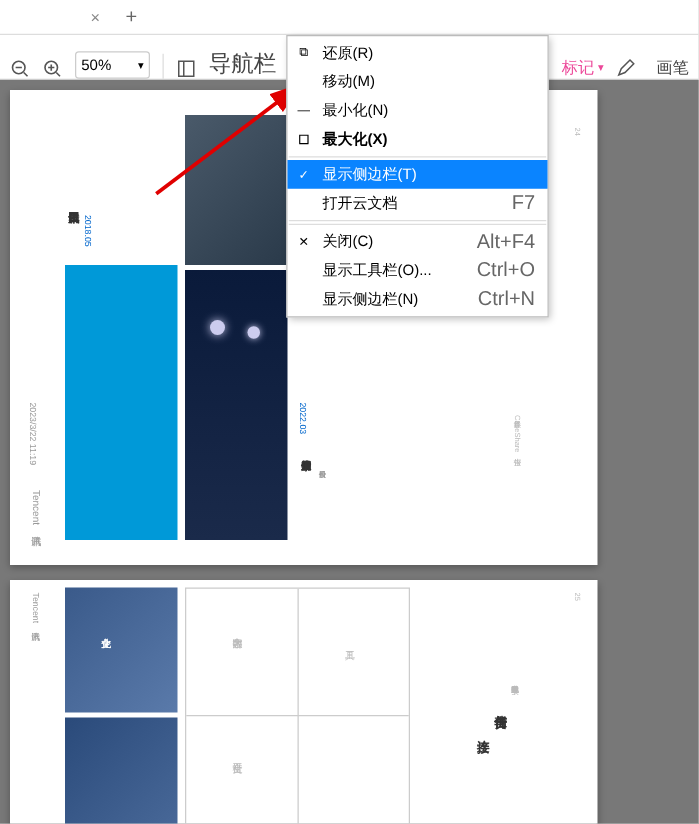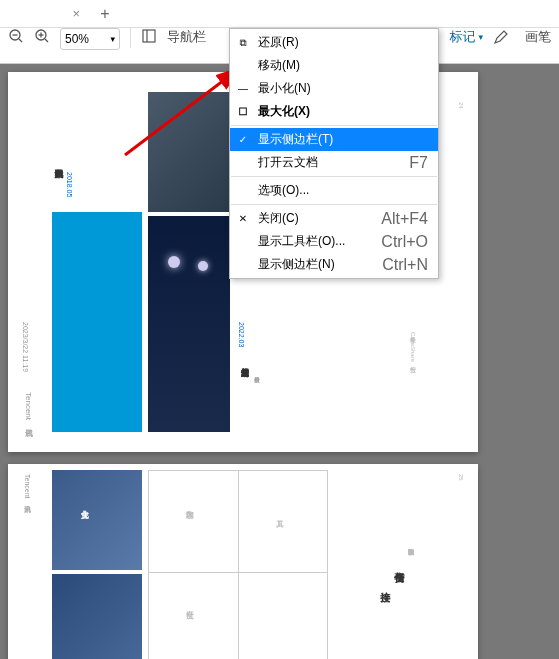--- a/index.html
+++ b/index.html
@@ -1,26 +1,26 @@
 <!DOCTYPE html>
 <html><head>
 <meta charset="utf-8">
 <style>
 *{margin:0;padding:0;box-sizing:border-box;font-family:"Microsoft YaHei",sans-serif}
 body{width:559px;height:659px;background:#e8e8e8;overflow:hidden;position:relative}
 .tabbar{height:28px;background:#fff;border-bottom:1px solid #ddd;display:flex;align-items:center}
 .tab{width:90px;height:100%;display:flex;align-items:center;justify-content:flex-end;padding-right:10px}
 .tab-close{font-size:13px;color:#888;cursor:pointer}
 .newtab{width:30px;text-align:center;font-size:16px;color:#666;cursor:pointer}
-.toolbar{height:36px;background:#fff;border-bottom:1px solid #ccc;display:flex;align-items:flex-start;padding:0 8px;gap:10px}
+.toolbar{height:36px;background:#fff;border-bottom:1px solid #ccc;display:flex;align-items:flex-end;padding:0 8px;gap:10px}
 .tbtn{display:flex;align-items:center;justify-content:center;color:#555;cursor:pointer}
 .zoom-select{width:60px;height:22px;border:1px solid #ccc;border-radius:3px;font-size:12px;padding:0 4px;display:flex;align-items:center;justify-content:space-between}
 .divider{width:1px;height:20px;background:#ddd}
 .toolbar-right{margin-left:auto;display:flex;align-items:center;gap:10px}
-.mark-dd{display:flex;align-items:center;gap:3px;font-size:13px;color:#0369a1}
+.mark-dd{display:flex;align-items:center;gap:3px;font-size:13px;color:#ec4899}
 .pen{display:flex;align-items:center;gap:16px;font-size:13px;color:#444}
 .viewport{position:absolute;top:64px;left:0;right:0;bottom:0;background:#787878;overflow:hidden;padding:8px 0 0 8px}
 .page{background:#fff;width:470px;height:380px;margin-bottom:12px;box-shadow:0 2px 6px rgba(0,0,0,.3);position:relative;overflow:hidden}
 .page2{height:340px}
 .thumb{position:absolute;background:#888}
 .blue-block{background:#0099d8}
 .ctx-menu{position:absolute;left:229px;top:28px;width:210px;background:#fff;border:1px solid #bbb;box-shadow:2px 2px 6px rgba(0,0,0,.25);font-size:12px;padding:2px 0;z-index:100}
 .ctx-row{height:23px;display:flex;align-items:center;padding:0 10px 0 28px;position:relative;cursor:default}
 .ctx-row.sel{background:#0a84ff;color:#fff}
 .ctx-row.bold{font-weight:600}
@@ -62,21 +62,21 @@
     <span>50%</span>
     <span style="font-size:9px">▾</span>
   </div>
   <div class="divider"></div>
   <div class="tbtn">
     <svg width="16" height="16" viewBox="0 0 16 16">
         <rect x="2" y="2" width="12" height="12" fill="none" stroke="#555" stroke-width="1.2"></rect>
         <line x1="6" y1="2" x2="6" y2="14" stroke="#555" stroke-width="1.2"></line>
       </svg>
   </div>
-  <span style="font-size:13px;color:#444">导航栏</span>
+  <span style="font-size:18px;color:#444">导航栏</span>
   <div class="toolbar-right">
     <div class="mark-dd">
       <span>标记</span>
       <span style="font-size:9px">▾</span>
     </div>
     <div class="pen">
       <svg width="16" height="16" viewBox="0 0 16 16">
           <path d="M2 14 L4 9 L11 2 L14 5 L7 12 Z" fill="none" stroke="#555" stroke-width="1.2"></path>
         </svg>
       <span>画笔</span>
@@ -152,23 +152,20 @@
   <div class="ctx-sep"></div>
   <div class="ctx-row sel">
       <span class="ctx-ico">✓</span>
       <span>显示侧边栏(T)</span>
     </div>
   <div class="ctx-row">
       <span>打开云文档</span>
       <span class="ctx-sc">F7</span>
     </div>
   <div class="ctx-sep"></div>
-  <div class="ctx-row">
-      <span>选项(O)...</span>
-    </div>
   <div class="ctx-sep"></div>
   <div class="ctx-row">
       <span class="ctx-ico">✕</span>
       <span>关闭(C)</span>
       <span class="ctx-sc">Alt+F4</span>
     </div>
   <div class="ctx-row">
       <span>显示工具栏(O)...</span>
       <span class="ctx-sc">Ctrl+O</span>
     </div>

